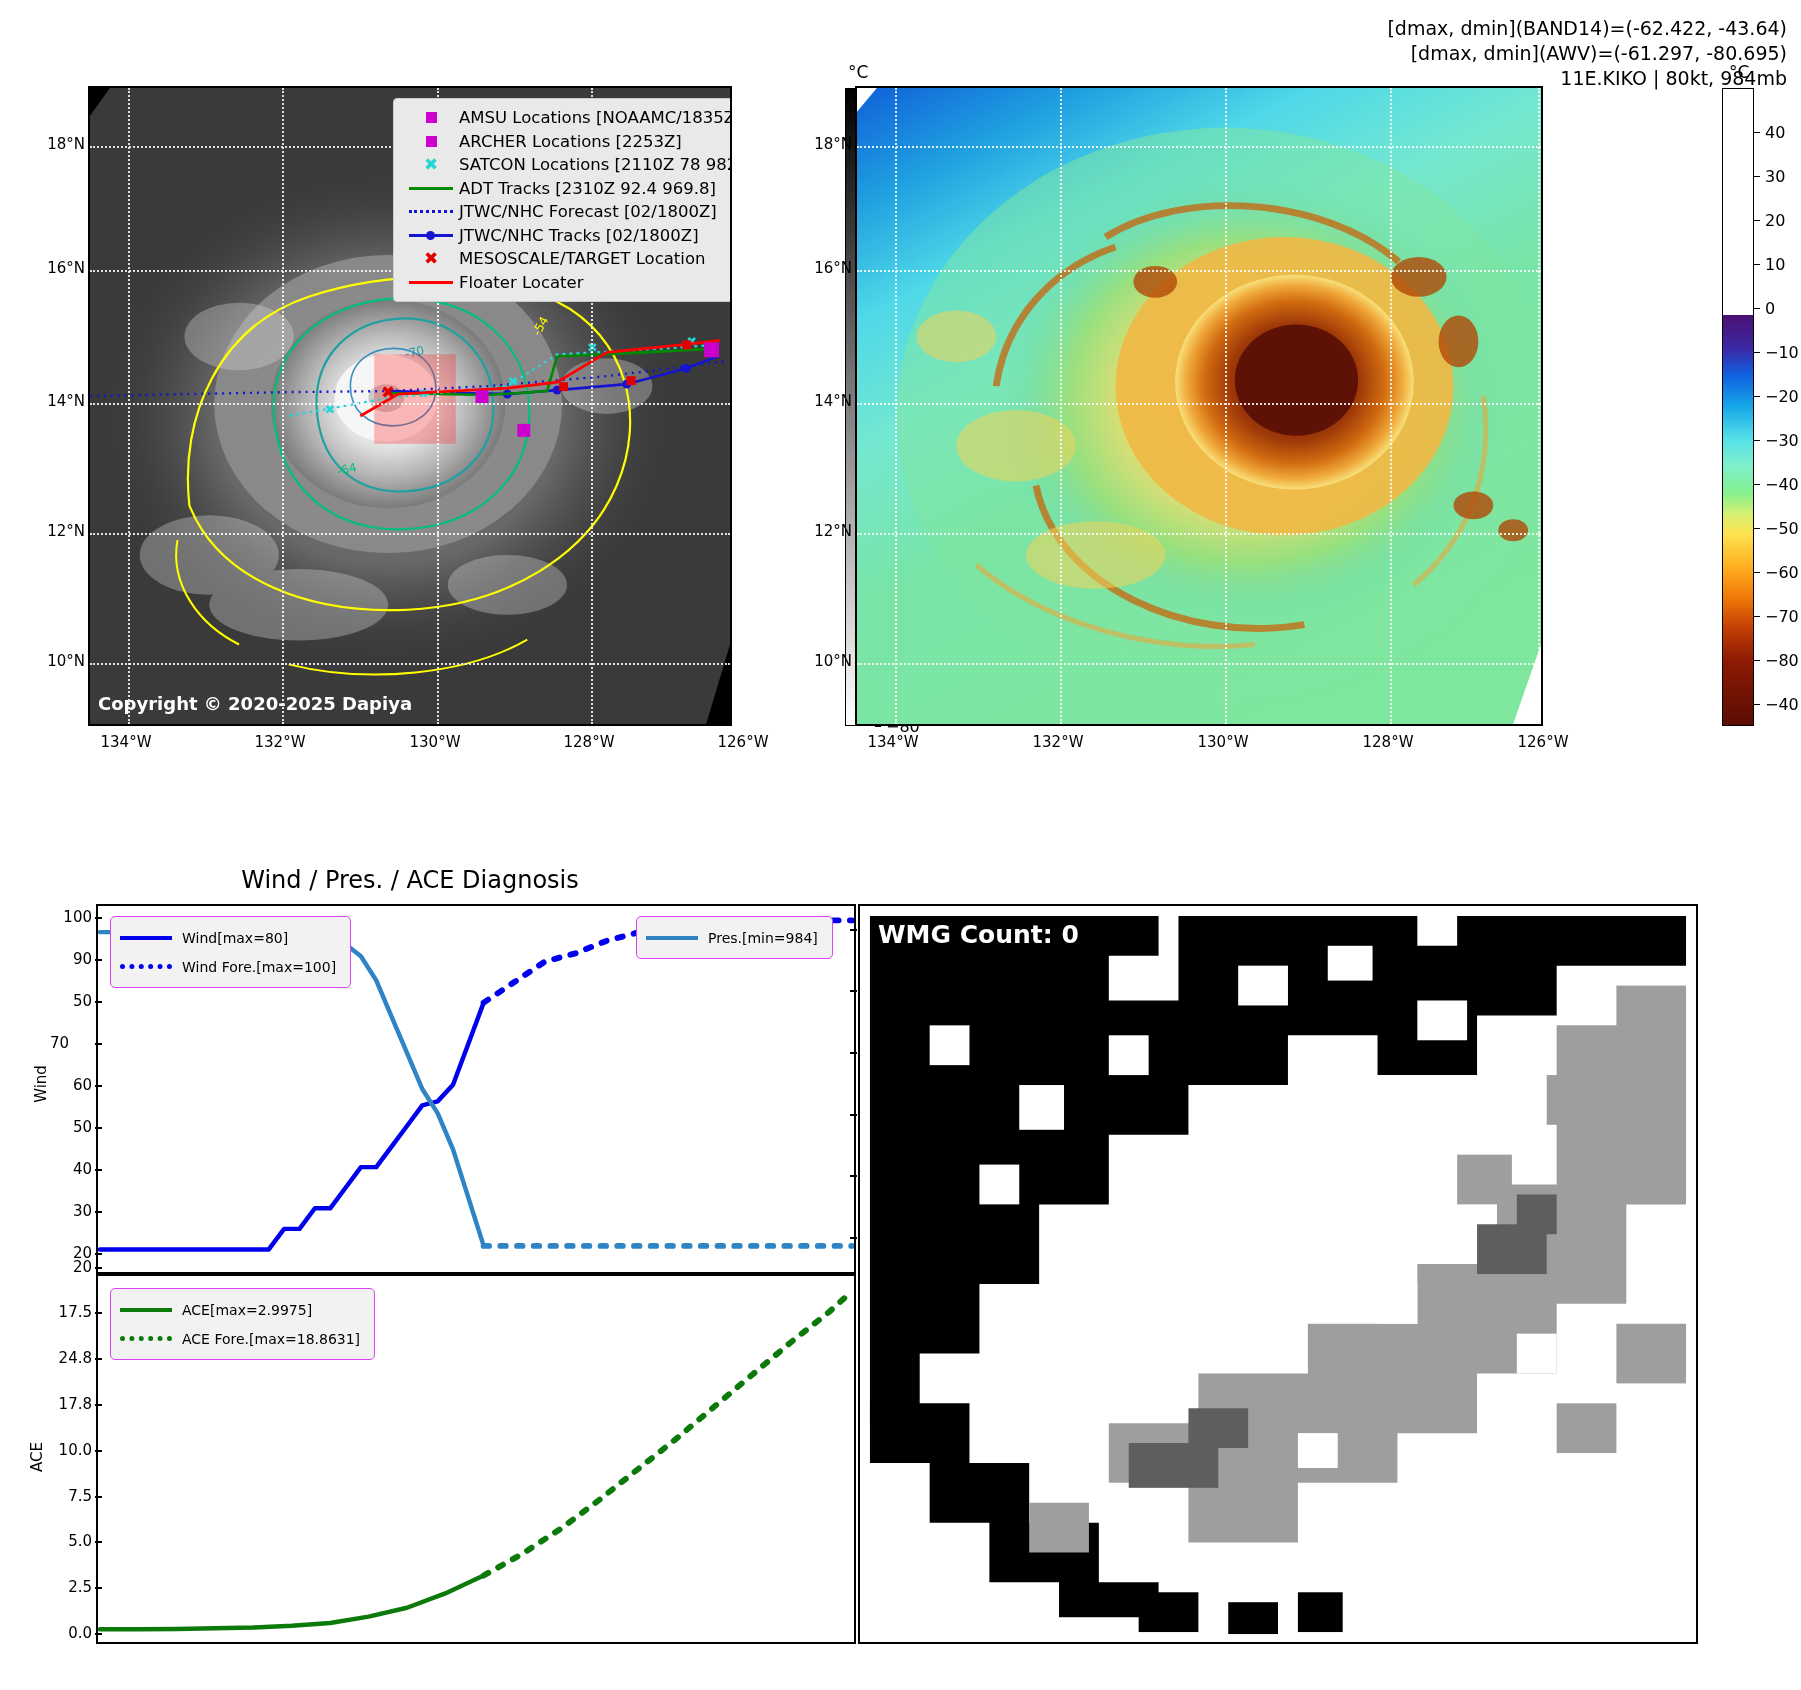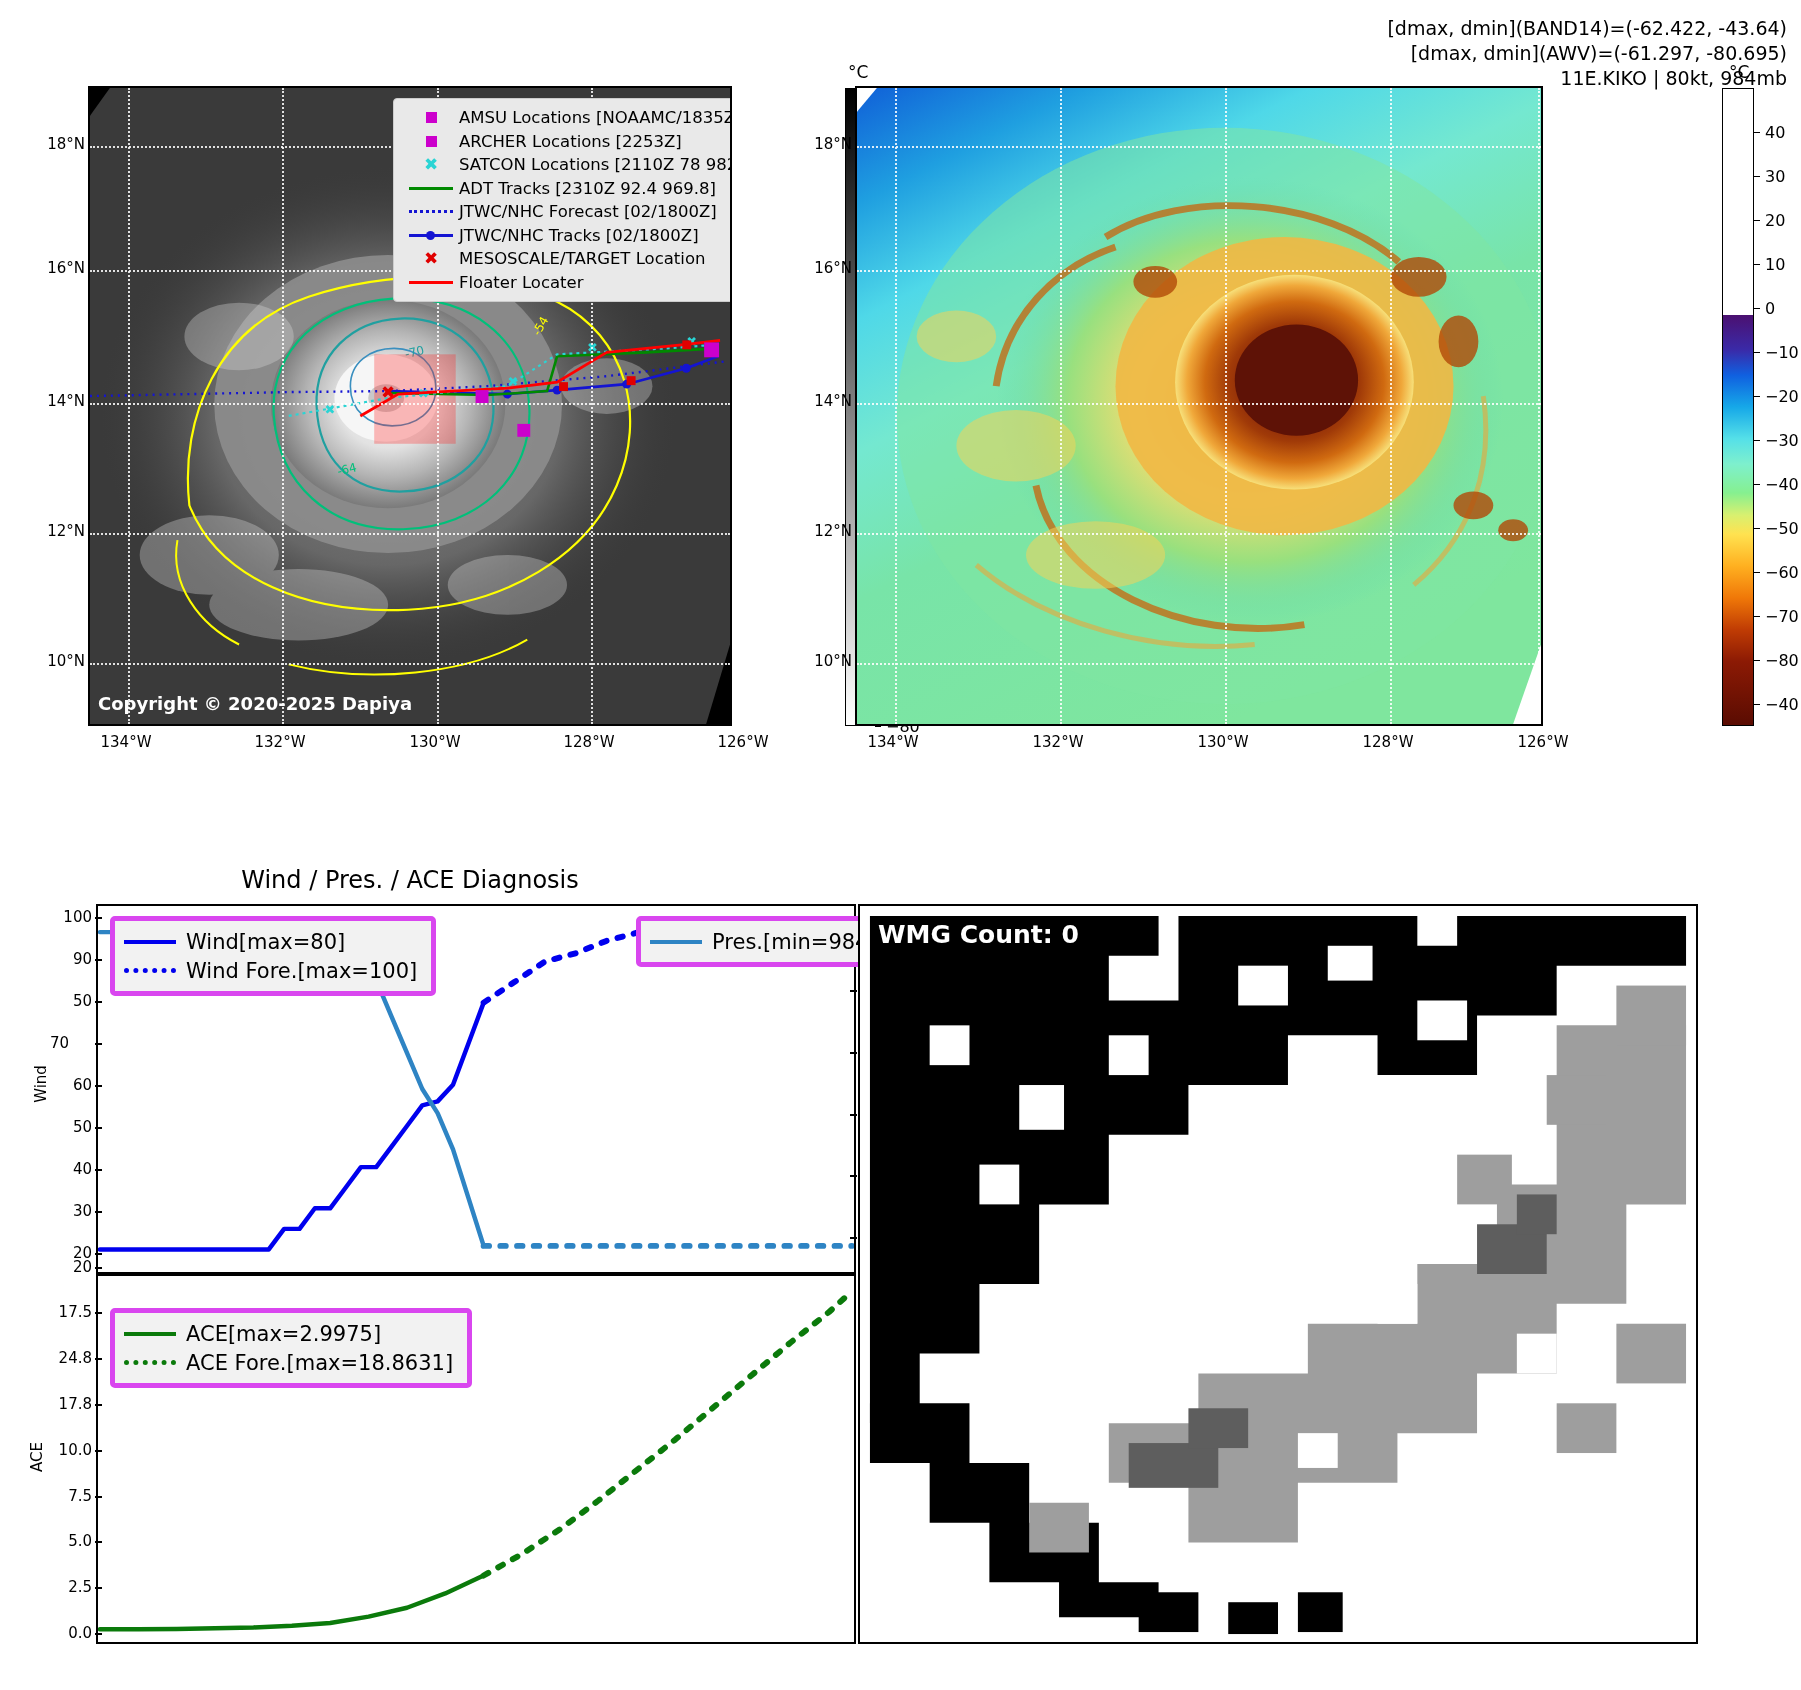--- a/index.html
+++ b/index.html
@@ -51,22 +51,22 @@
      background:rgba(0,0,0,0);}
 
   
   #diag-title{left:410px;top:866px;transform:translateX(-50%);font-size:24px;white-space:nowrap;}
   #wind-panel{left:96px;top:904px;width:760px;height:370px;}
   #ace-panel{left:96px;top:1274px;width:760px;height:370px;}
   .chart-svg{position:absolute;inset:0;width:100%;height:100%;}
   .ax-label{position:absolute;font-size:15px;white-space:nowrap;}
   .ax-title{position:absolute;font-size:15px;white-space:nowrap;transform-origin:center;}
 
-  .chart-legend{position:absolute;background:#f2f2f2;border:5px solid #d946ef;border-radius:5px;
-     padding:6px 14px 6px 9px;font-size:21px;}
+  .chart-legend{position:absolute;background:#f2f2f2;border:1px solid #d946ef;border-radius:5px;
+     padding:6px 14px 6px 9px;font-size:14px;}
   .chart-legend .row{display:flex;align-items:center;height:29px;white-space:nowrap;}
   .chart-legend .sym{width:62px;flex:0 0 62px;display:flex;align-items:center;}
 
   
   #wmg-panel{left:858px;top:904px;width:840px;height:740px;background:#fff;}
   #wmg-label{position:absolute;left:18px;top:14px;color:#fff;font-size:25px;font-weight:bold;
      text-shadow:0 0 3px #000;}
 </style>
 </head>
 <body>
@@ -496,21 +496,21 @@
     <div class="abs" style="top: 1404.05px; height: 0px; border-top: 2px solid rgb(0, 0, 0); width: 7px; left: 95px;"></div>
     <div class="ax-label abs" style="top: 1349.26px; left: 50px; width: 42px; text-align: right;">24.8</div>
     <div class="abs" style="top: 1358.26px; height: 0px; border-top: 2px solid rgb(0, 0, 0); width: 7px; left: 95px;"></div>
     <div class="ax-label abs" style="top: 1303.47px; left: 50px; width: 42px; text-align: right;">17.5</div>
     <div class="abs" style="top: 1312.47px; height: 0px; border-top: 2px solid rgb(0, 0, 0); width: 7px; left: 95px;"></div>
     <div class="ax-label abs" style="top: 1257.67px; left: 50px; width: 42px; text-align: right;">20</div>
     <div class="abs" style="top: 1266.67px; height: 0px; border-top: 2px solid rgb(0, 0, 0); width: 7px; left: 95px;"></div>
   </div>
 <div class="ax-title abs" style="left:22px;top:1448px;transform:rotate(-90deg);">ACE</div>
 
-<div class="chart-legend" style="left:110px;top:1288px;margin-top:20px;">
+<div class="chart-legend" style="left:110px;top:1288px;">
   <div class="row">
     <span class="sym">
       <span class="lineswatch" style="width:52px;border-top-color:#0b7a0b;border-top-width:4px"></span>
       </span>
     <span>ACE[max=2.9975]</span>
   </div>
   <div class="row">
     <span class="sym">
       <span class="dotswatch" style="width:52px;border-top-color:#0b7a0b;border-top-width:5px"></span>
       </span>

